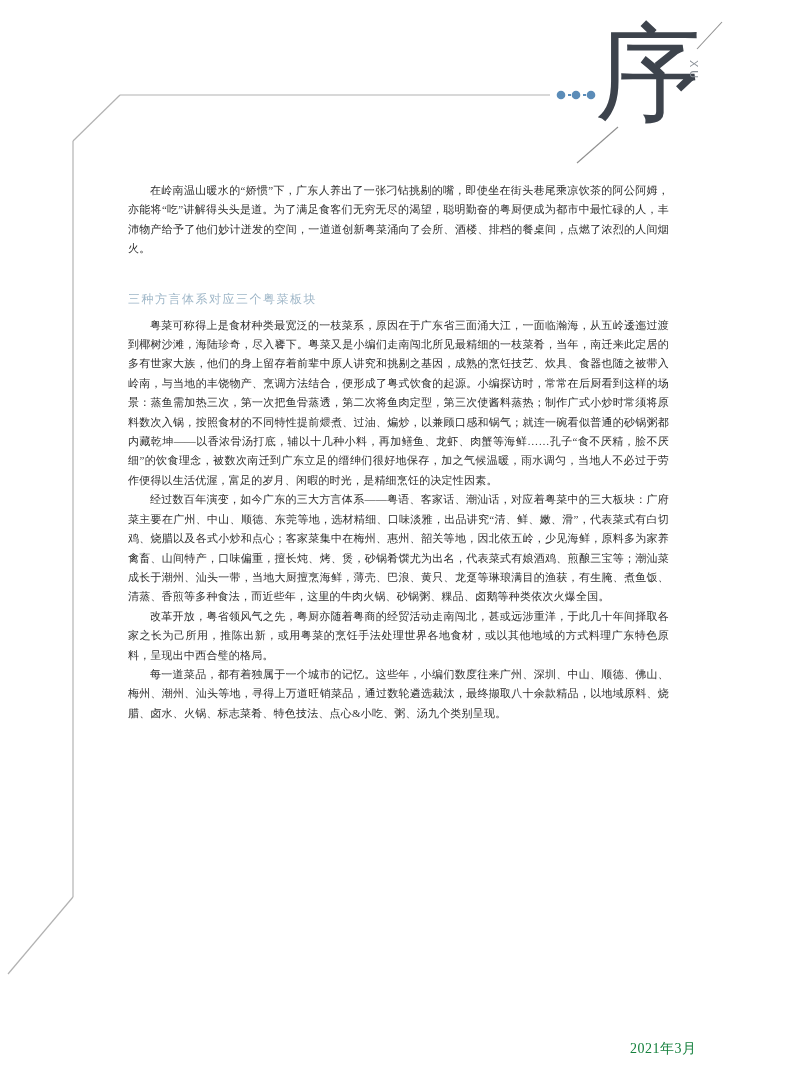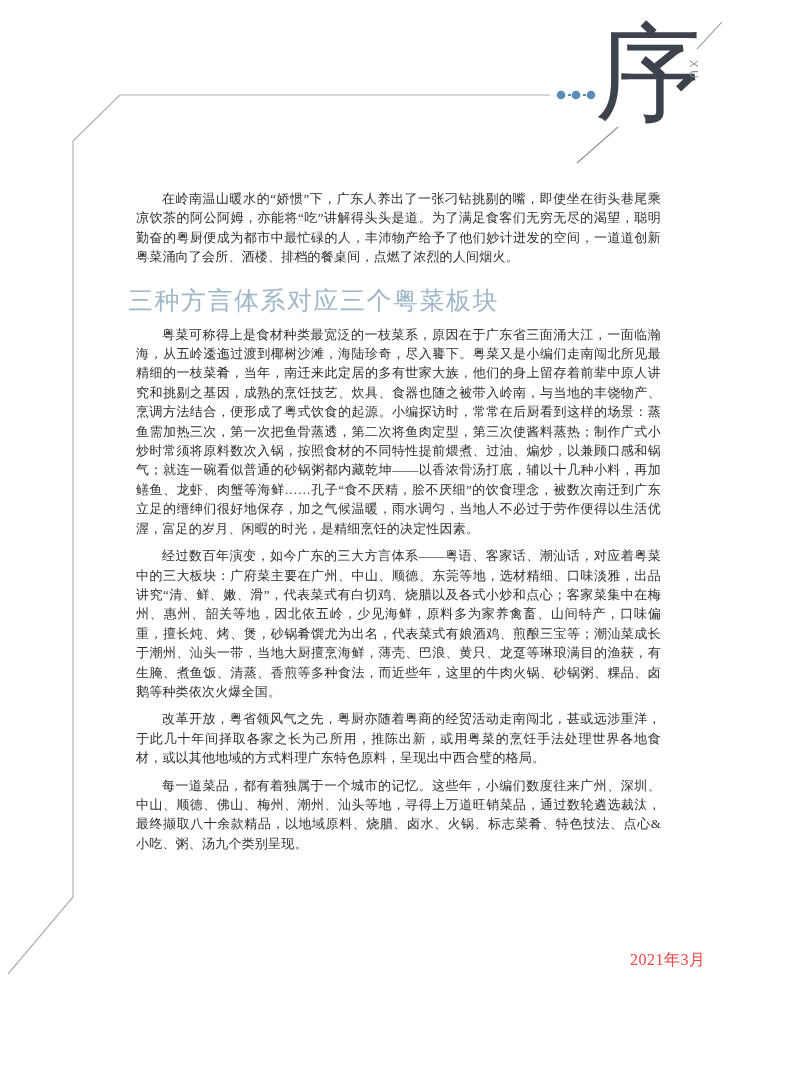--- a/index.html
+++ b/index.html
@@ -45,39 +45,39 @@
     color:var(--pinyin-gray);
     transform:rotate(90deg);
     transform-origin:left top;
     font-family:"Liberation Sans","DejaVu Sans",sans-serif;
   }
   .content{
     position:absolute;left:128px;top:181px;width:541px;
     color:var(--body-text);
   }
   .content p{
-    margin:8px;
+    margin:0;
     text-indent:2em;
     text-align:justify;
-    font-size:13px;
+    font-size:11px;
     line-height:19.4px;
     letter-spacing:0.2px;
   }
   .content h2{
-    margin:17px 0 8px 0;
-    font-size:25px;
+    margin:32px 0 8px 0;
+    font-size:12px;
     font-weight:normal;
     color:var(--heading-blue);
     letter-spacing:1.5px;
     font-family:Liberation Sans, sans-serif;
   }
   .pub-date{
-    position:absolute;left:630px;top:950px;
-    font-size:16px;
-    color:#ef4444;
+    position:absolute;left:630px;top:1040px;
+    font-size:14px;
+    color:#15803d;
     letter-spacing:0.5px;
   }
 </style>
 </head>
 <body>
 
 <div class="page">
 
   <svg class="deco" viewBox="0 0 790 1072">
     <line class="line" x1="73" y1="141" x2="120" y2="95"></line>

